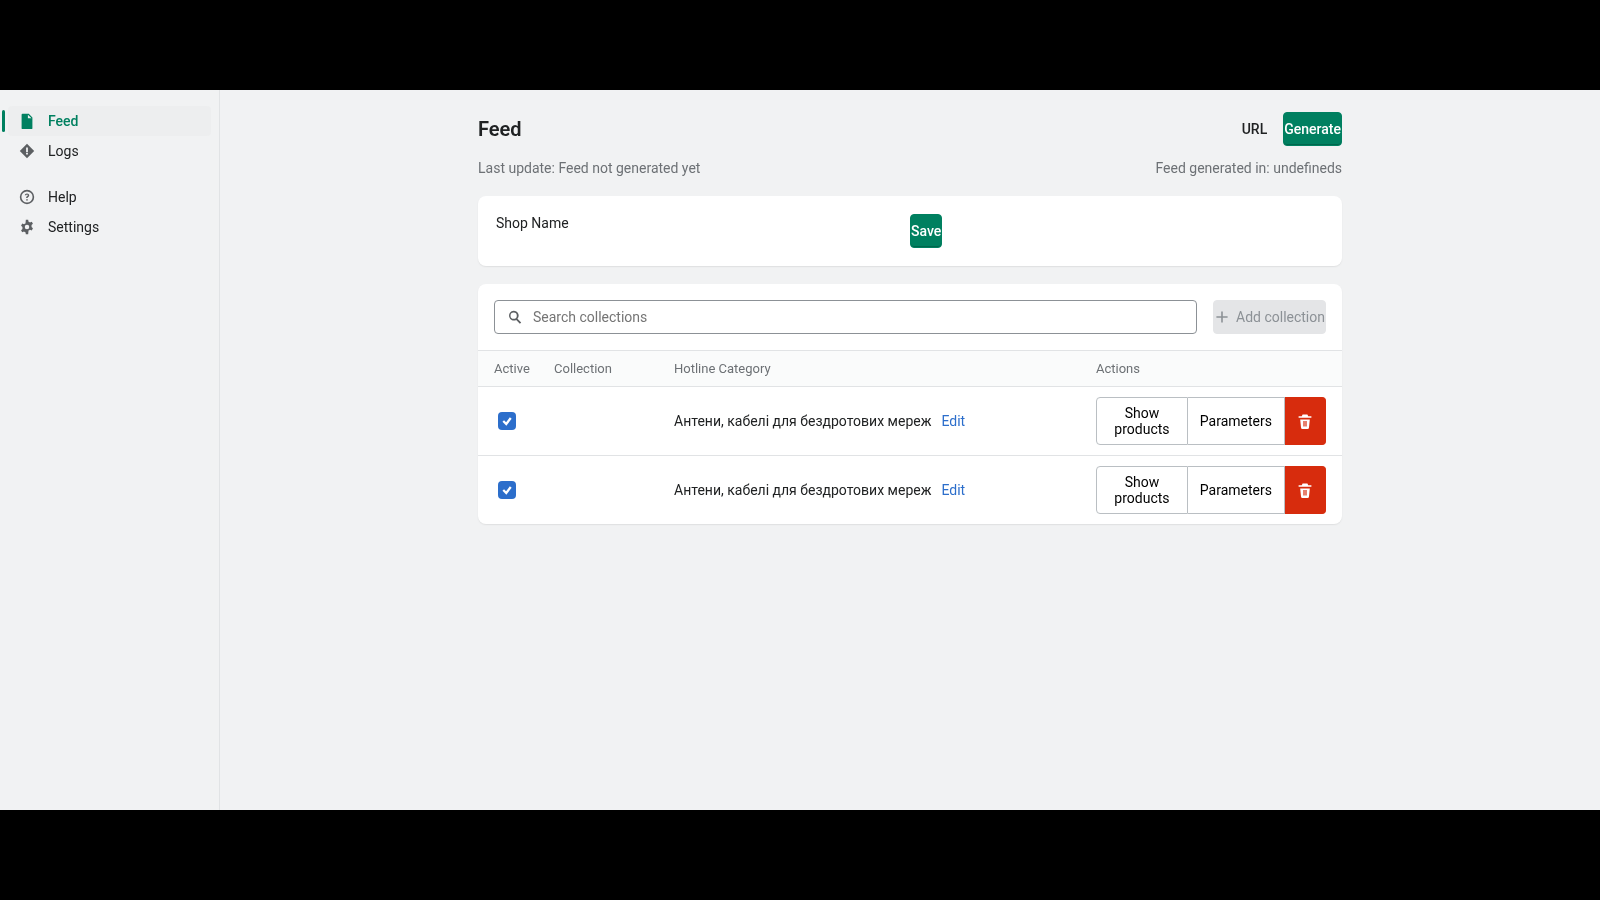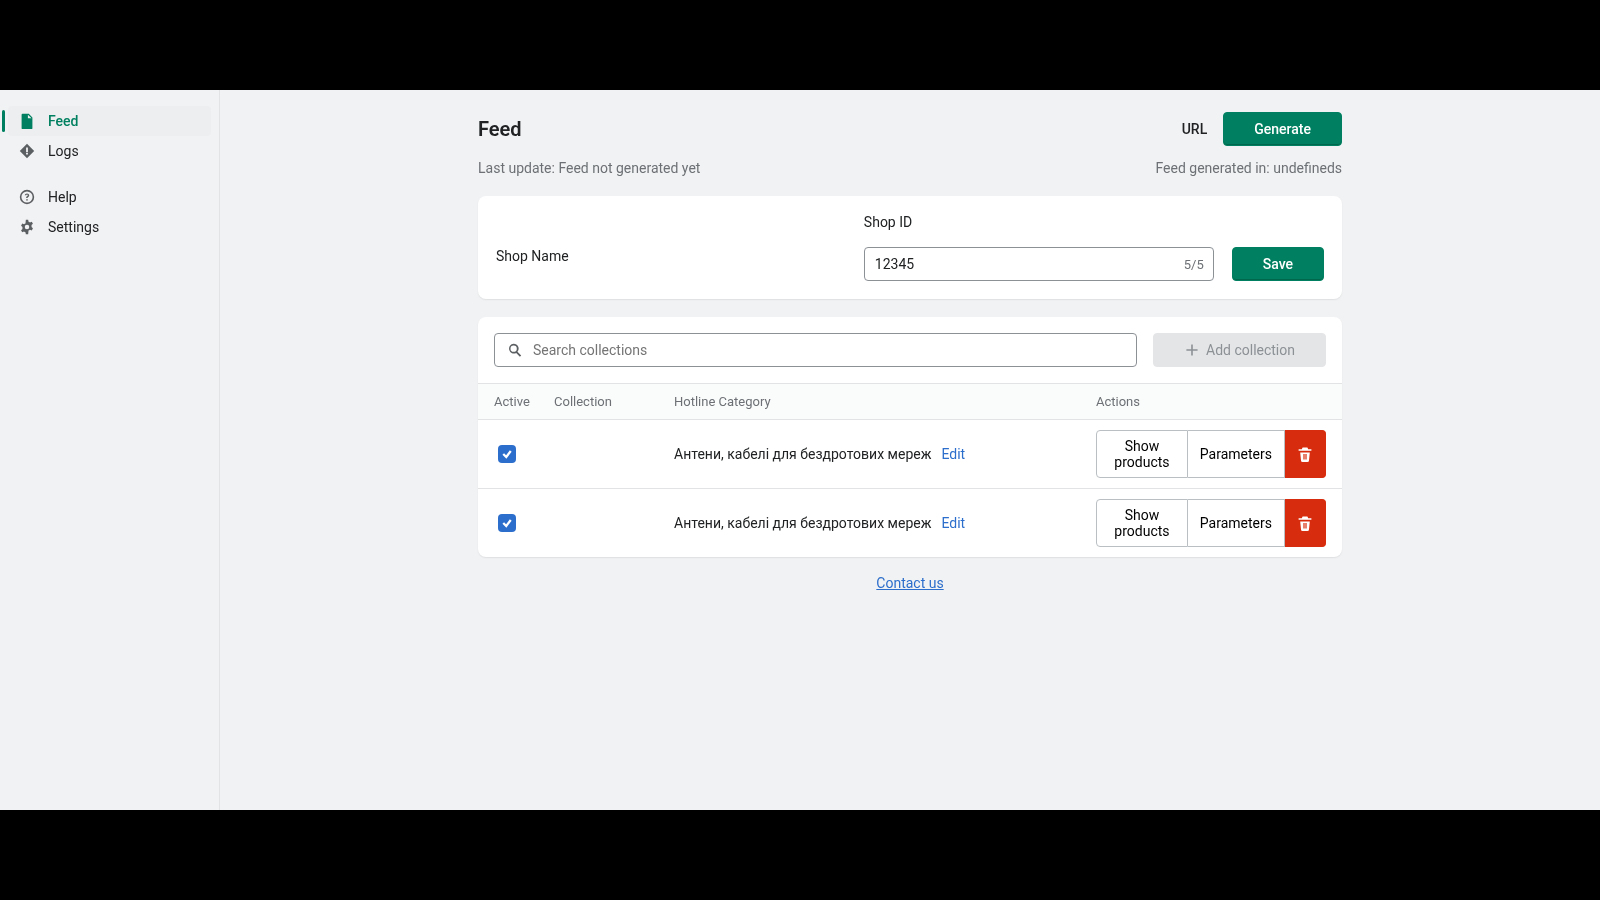--- a/index.html
+++ b/index.html
@@ -98,21 +98,21 @@
   }
   .link-plain {
     color: var(--text);
     font-weight: 500;
     cursor: pointer;
   }
   .btn {
     border: 1px solid var(--border);
     background: #fff;
     border-radius: 4px;
-    padding: 8px 30px;
+    padding: 8px 0;
     font-size: 14px;
     cursor: pointer;
     font-family: inherit;
   }
   .btn-primary {
     background: var(--green);
     color: #fff;
     border-color: var(--green);
     font-weight: 500;
     box-shadow: inset 0 -1px 0 rgba(0,0,0,0.2);
@@ -328,27 +328,20 @@
 
       <div class="status-row">
         <span>Last update: Feed not generated yet</span>
         <span>Feed generated in: undefineds</span>
       </div>
 
       <div class="card card-pad">
         <div class="form-row">
           <div>
             <label class="label">Shop Name</label>
-          </div>
-          <div>
-            <label class="label">Shop ID</label>
-            <div class="input-wrap">
-              <input class="text-input with-suffix" type="text" value="12345" style="">
-              <span class="input-suffix">5/5</span>
-            </div>
           </div>
           <div>
             <button class="btn btn-primary">Save</button>
           </div>
         </div>
       </div>
 
       <div class="card">
         <div class="toolbar">
           <div class="search-wrap">
@@ -420,20 +413,17 @@
           <svg viewBox="0 0 20 20">
                       <path d="M7 2h6l1 2h4v2H2V4h4l1-2zM4 8h12l-1 10a2 2 0 0 1-2 2H7a2 2 0 0 1-2-2L4 8zm4 2v7h1.5v-7H8zm2.5 0v7H12v-7h-1.5z"></path>
                     </svg>
         </button>
       </div>
     </div>
   </div>
 </div>
       </div>
 
-      <div class="footer-link">
-        <a>Contact us</a>
-      </div>
 
     </div>
   </main>
 </div>
 <div class="letterbox-bottom"></div>
 
 </body></html>

